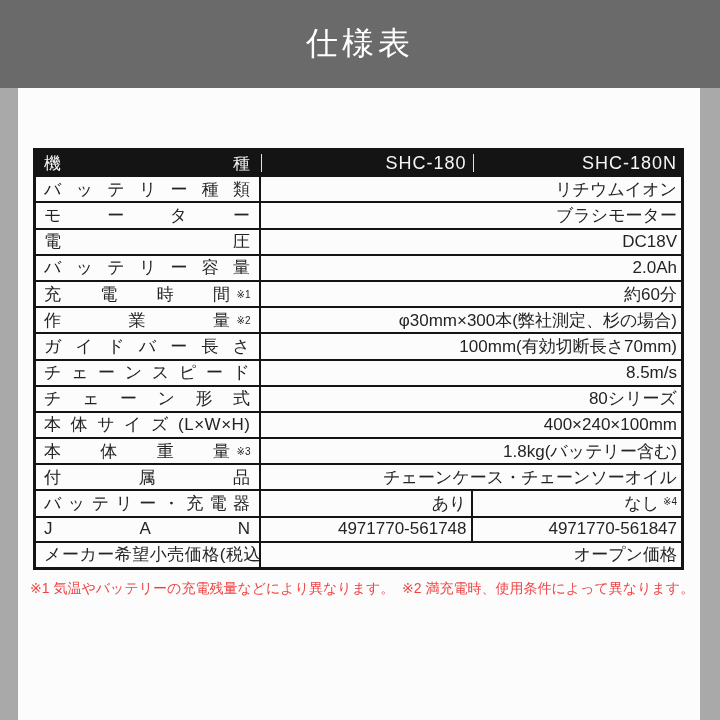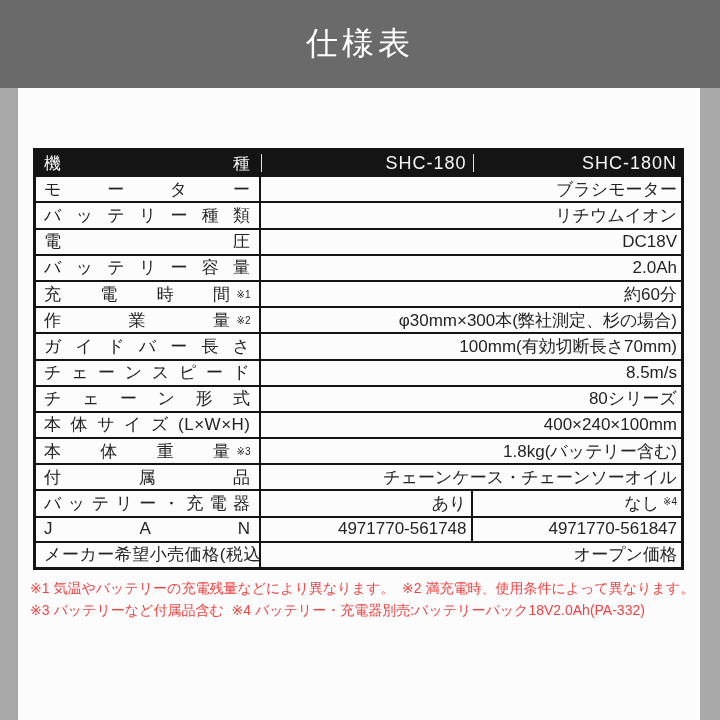--- a/index.html
+++ b/index.html
@@ -112,33 +112,33 @@
                 <span class="jl">機 種</span>
               </div>
             </td>
         <td class="vc"><span>SHC-180</span></td>
         <td class="vc"><span>SHC-180N</span></td>
       </tr>
 
       <tr>
         <td class="lc">
               <div class="lci">
+                <span class="jl">バ ッ テ リ ー 種 類</span>
+              </div>
+            </td>
+        <td class="vc" colspan="2"><span>リチウムイオン</span></td>
+      </tr>
+
+      <tr>
+        <td class="lc">
+              <div class="lci">
                 <span class="jl">モ ー タ ー</span>
               </div>
             </td>
         <td class="vc" colspan="2"><span>ブラシモーター</span></td>
-      </tr>
-
-      <tr>
-        <td class="lc">
-              <div class="lci">
-                <span class="jl">バ ッ テ リ ー 種 類</span>
-              </div>
-            </td>
-        <td class="vc" colspan="2"><span>リチウムイオン</span></td>
       </tr>
 
       <tr>
         <td class="lc">
               <div class="lci">
                 <span class="jl">電 圧</span>
               </div>
             </td>
         <td class="vc" colspan="2"><span>DC18V</span></td>
       </tr>
@@ -254,18 +254,17 @@
               </div>
             </td>
         <td class="vc" colspan="2"><span>オープン価格</span></td>
       </tr>
 
     </tbody>
       </table>
 
     <div class="notes">
       <div class="note-line">※1 気温やバッテリーの充電残量などにより異なります。  ※2 満充電時、使用条件によって異なります。</div>
-      <div class="note-line">※3 バッテリーなど付属品含む  ※4 バッテリー・充電器別売:バッテリーパック18V2.0Ah(PA-332)</div>
     </div>
 
   </div>
 
 </div>
 
 </body></html>

